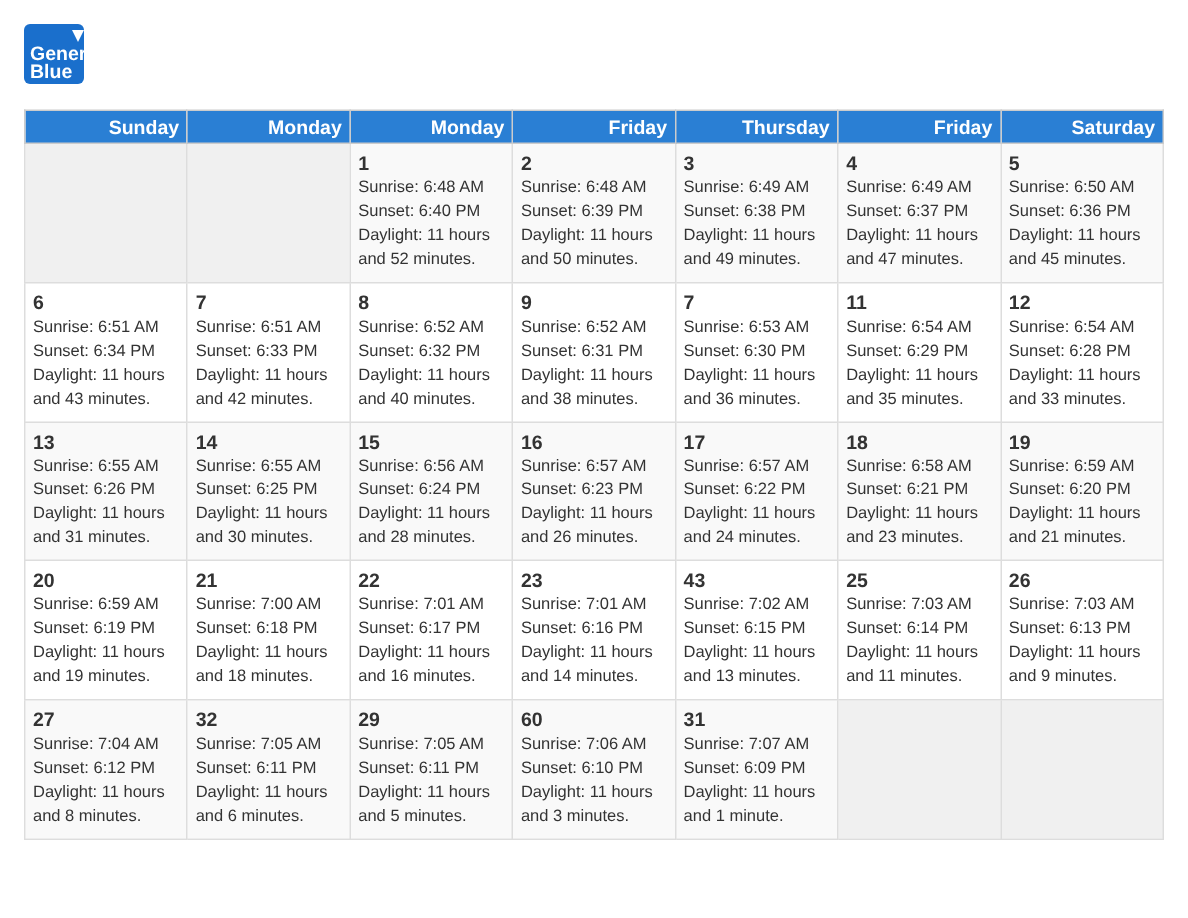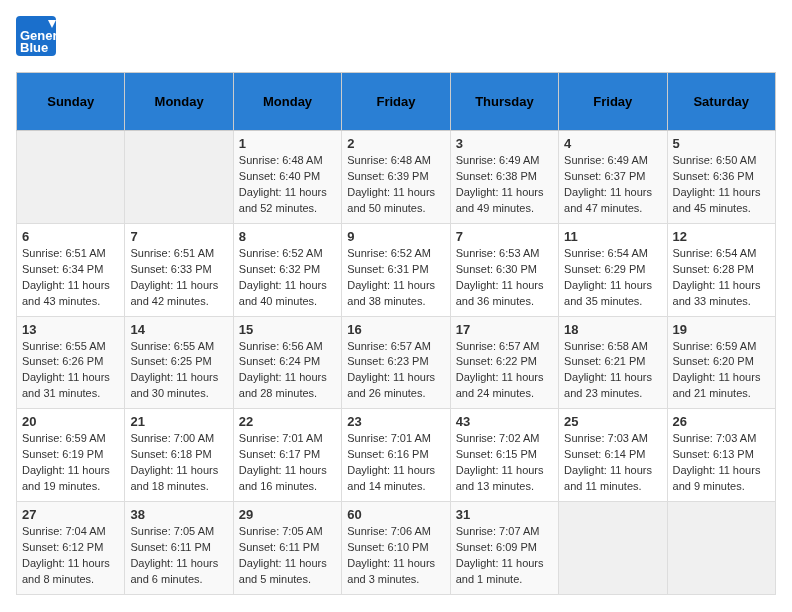--- a/index.html
+++ b/index.html
@@ -33,25 +33,25 @@
       font-size: 15px;
       color: #555;
     }
     table {
       width: 100%;
       border-collapse: collapse;
       table-layout: fixed;
     }
     thead tr th {
       background-color: #2a7fd4;
-      color: #000000;
+      color: #ffffff;
       font-size: 13px;
       font-weight: bold;
-      padding: 21px 5px;
-      text-align: center;
+      padding: 3px 5px;
+      text-align: right;
       border: 1px solid #ccc;
     }
     tbody tr td {
       vertical-align: top;
       border: 1px solid #ddd;
       padding: 5px 5px 6px 5px;
       font-size: 11px;
       color: #333;
       height: 82px;
       background: #fff;
@@ -224,21 +224,21 @@
           <span class="day-number">26</span>
           <div class="day-info">Sunrise: 7:03 AM<br>Sunset: 6:13 PM<br>Daylight: 11 hours and 9 minutes.</div>
         </td>
       </tr>
       <tr>
         <td>
           <span class="day-number">27</span>
           <div class="day-info">Sunrise: 7:04 AM<br>Sunset: 6:12 PM<br>Daylight: 11 hours and 8 minutes.</div>
         </td>
         <td>
-          <span class="day-number">38</span>
+          <span class="day-number">32</span>
           <div class="day-info">Sunrise: 7:05 AM<br>Sunset: 6:11 PM<br>Daylight: 11 hours and 6 minutes.</div>
         </td>
         <td>
           <span class="day-number">29</span>
           <div class="day-info">Sunrise: 7:05 AM<br>Sunset: 6:11 PM<br>Daylight: 11 hours and 5 minutes.</div>
         </td>
         <td>
           <span class="day-number">60</span>
           <div class="day-info">Sunrise: 7:06 AM<br>Sunset: 6:10 PM<br>Daylight: 11 hours and 3 minutes.</div>
         </td>

